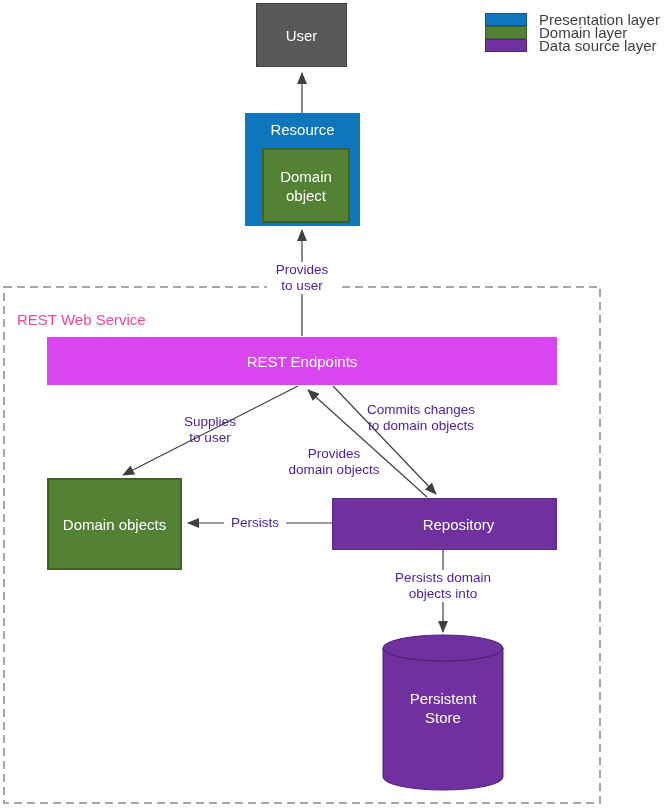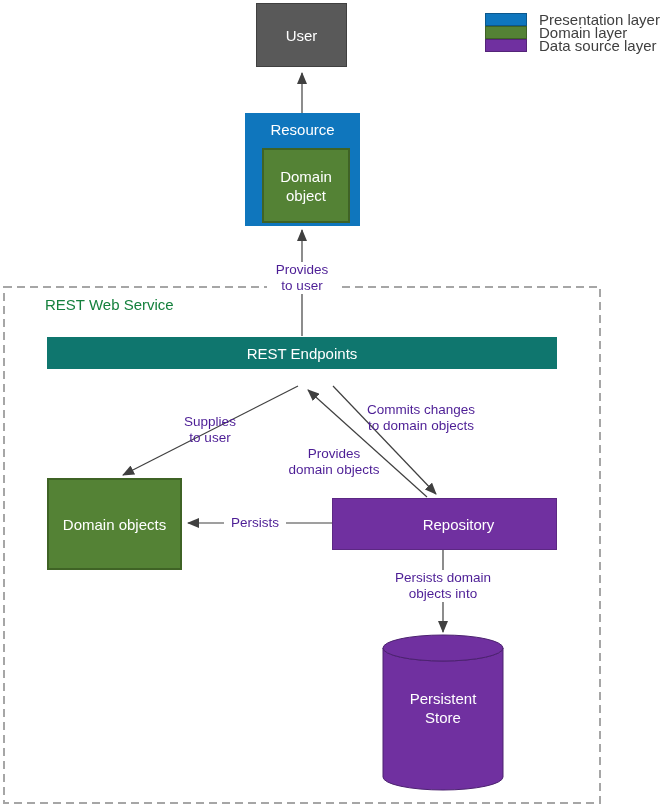--- a/index.html
+++ b/index.html
@@ -47,22 +47,22 @@
   }
 
   .node-domain-object {
     left: 262px; top: 148px; width: 88px; height: 75px;
     background: #548235;
     border: 2px solid #3f6325;
   }
   .node-domain-object .wrap-text { width: 70px; }
 
   .node-rest-endpoints {
-    left: 47px; top: 337px; width: 510px; height: 32px;
-    background: #0f766e;
+    left: 47px; top: 337px; width: 510px; height: 48px;
+    background: #d946ef;
   }
 
   .node-domain-objects {
     left: 47px; top: 478px; width: 135px; height: 92px;
     background: #548235;
     border: 2px solid #3f6325;
   }
 
   .node-repository {
     left: 332px; top: 498px; width: 225px; height: 52px;
@@ -71,25 +71,24 @@
     padding-left: 28px;
   }
 
   .node-persistent-store {
     left: 393px; top: 682px; width: 100px; height: 52px;
     background: transparent;
     z-index: 2;
   }
 
   .container-title {
-    left: 17px; top: 296px;
+    left: 17px; top: 311px;
     font-size: 15px;
-    color: #15803d;
+    color: #ec4899;
     white-space: nowrap;
-    margin-left: 28px;
   }
 
   .conn-label {
     font-size: 13.5px;
     line-height: 16px;
     color: #4c1d95;
     text-align: center;
     white-space: pre-line;
     background: #ffffff;
   }

